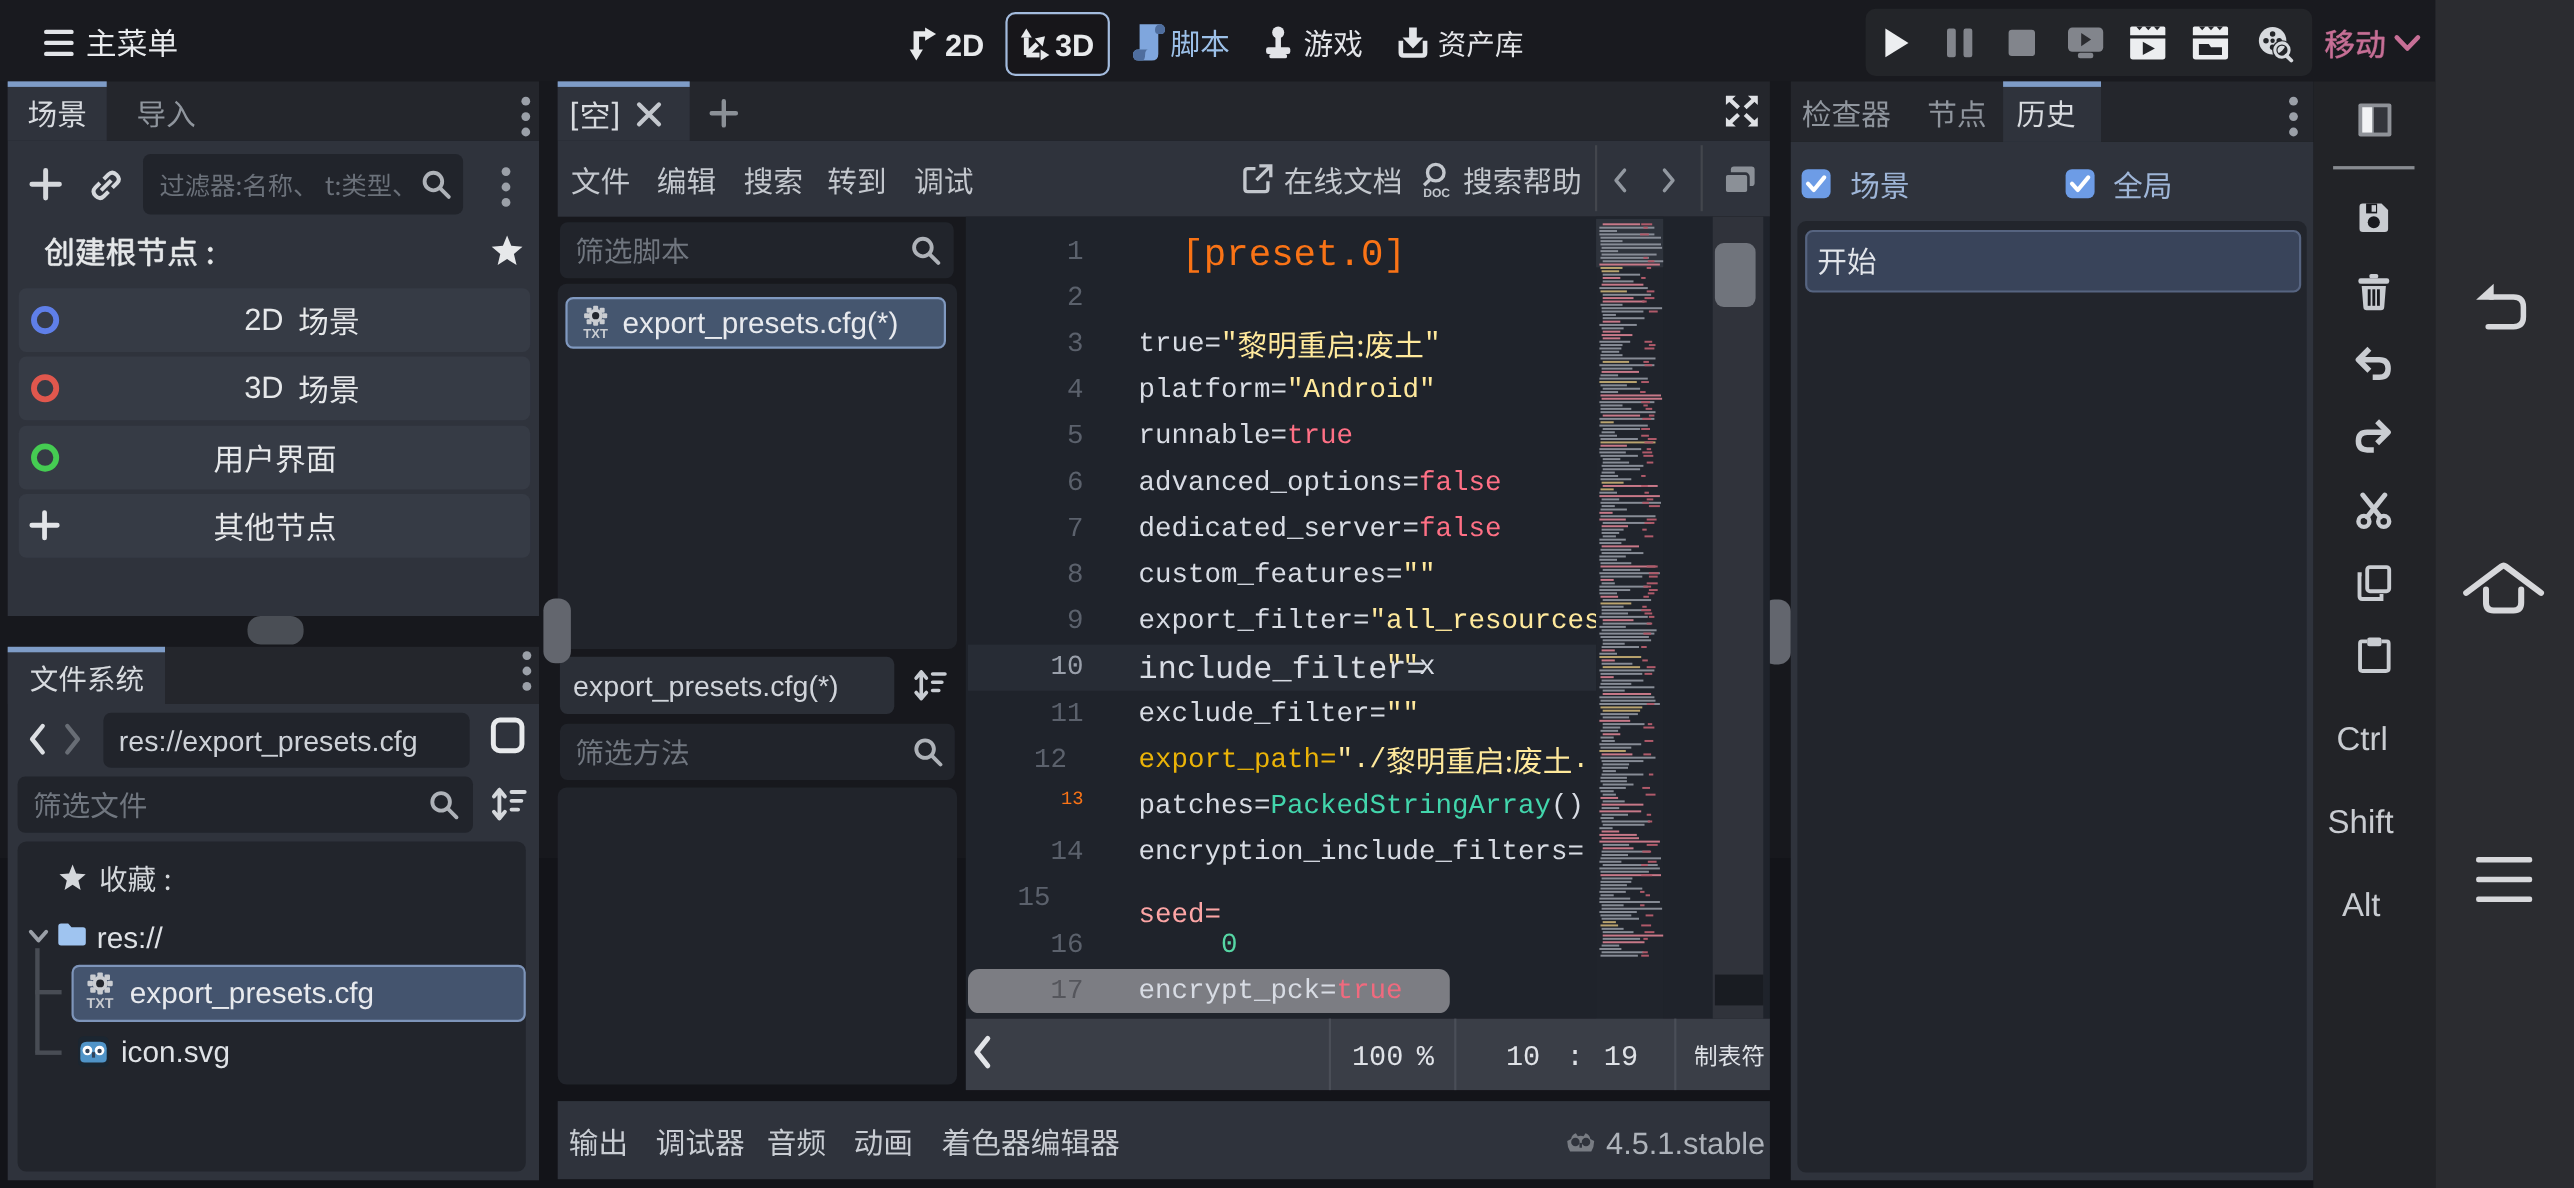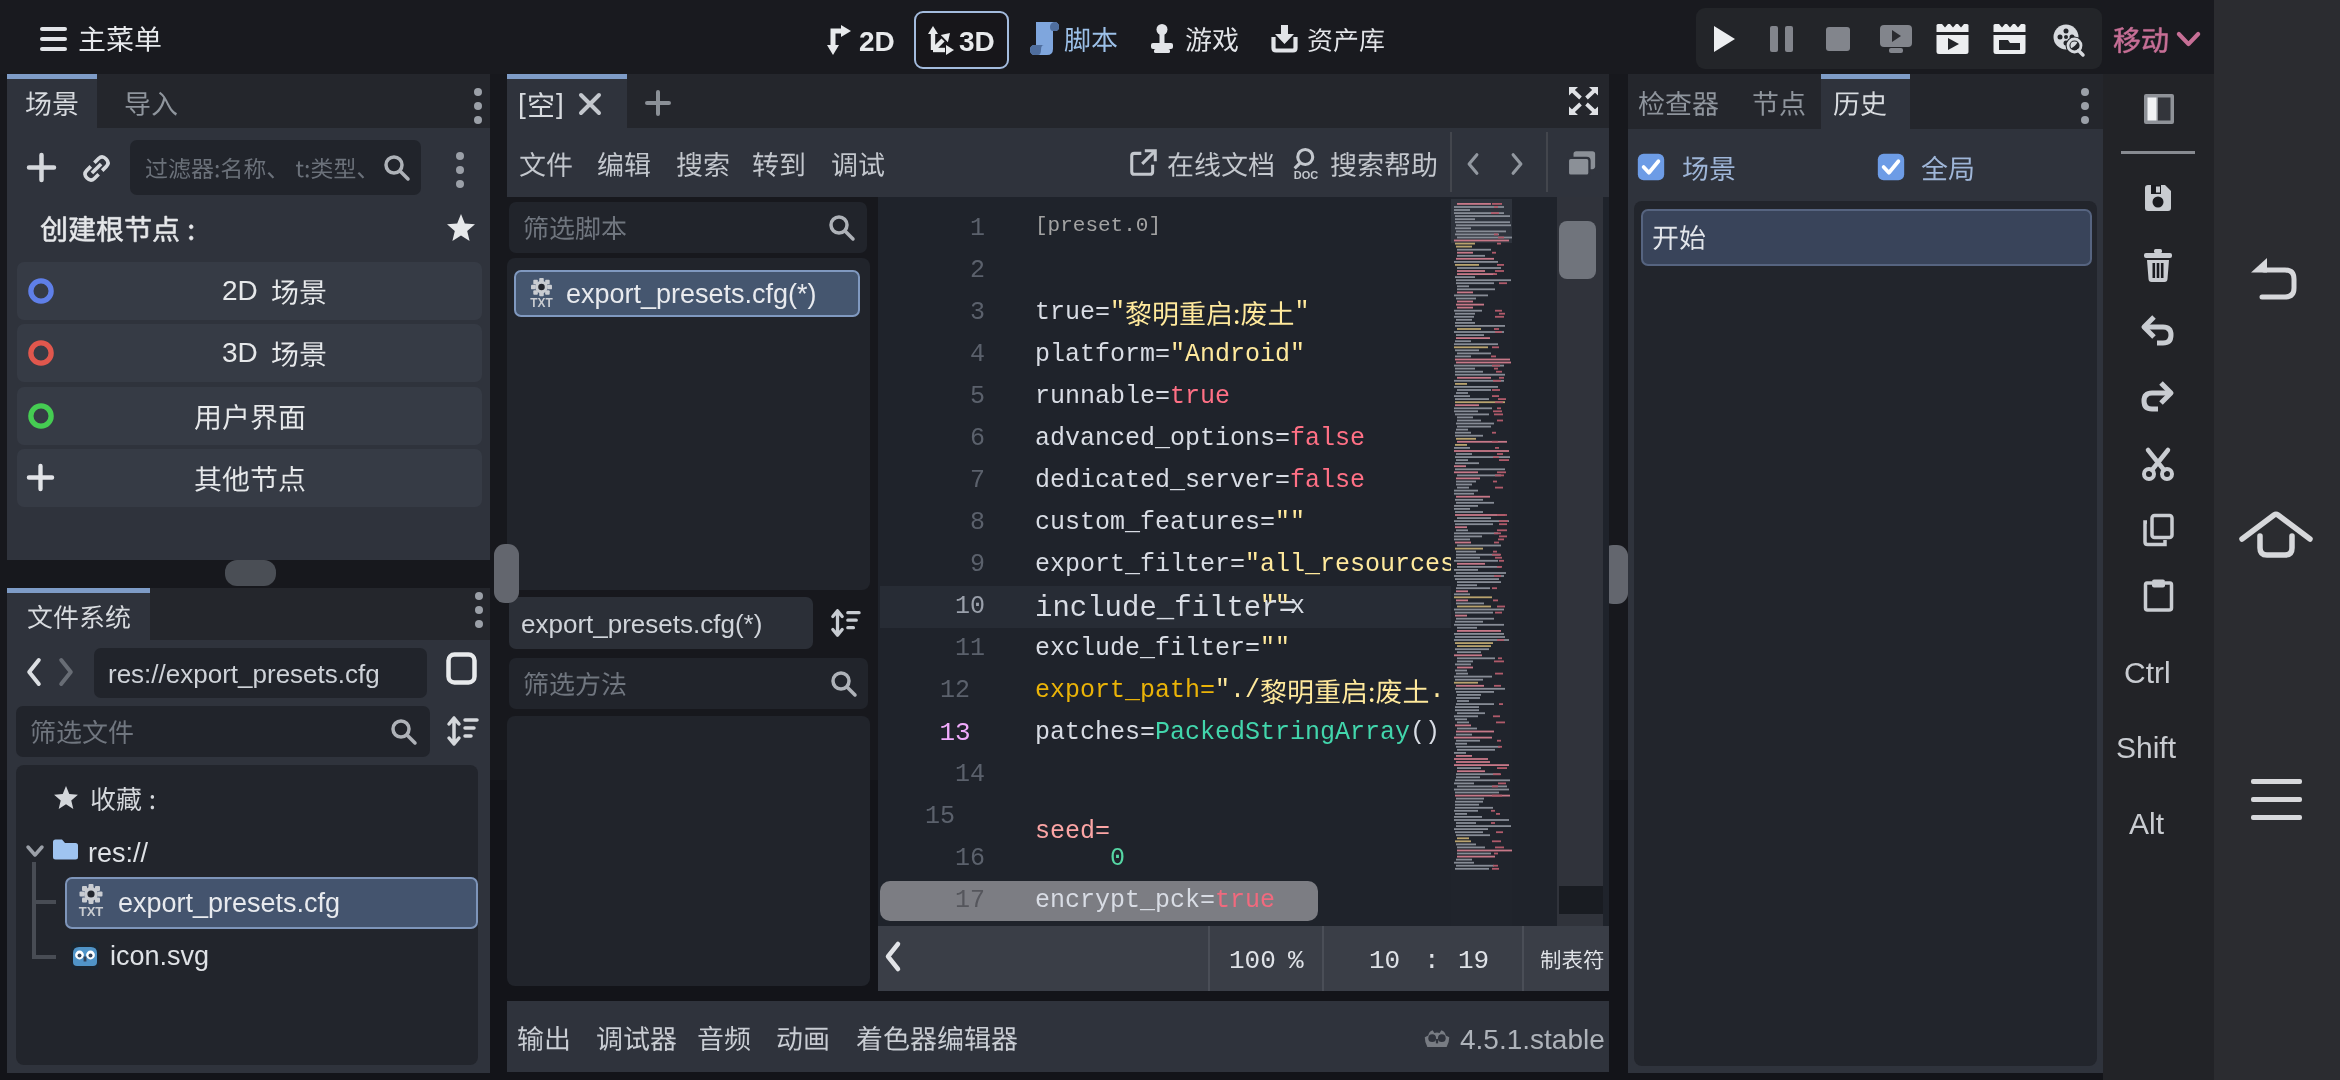--- a/index.html
+++ b/index.html
@@ -415,21 +415,21 @@
       <circle cx="11" cy="11" r="8" fill="none" stroke="#aeb2b8" stroke-width="3.5"></circle>
       <path d="M17 17 L25 25" stroke="#aeb2b8" stroke-width="3.5" stroke-linecap="round"></path>
     </svg>
 <div class="abs" style="left:507px;top:716px;width:363px;height:270px;background:#21242b;border-radius:8px"></div>
 <div class="abs" style="left:494px;top:544px;width:25px;height:59px;background:#63666e;border-radius:11px"></div>
 <div class="abs" style="left:1602px;top:545px;width:26px;height:59px;background:#63666e;border-radius:11px"></div>
 <div class="abs" style="left:878px;top:197px;width:731px;height:729px;background:#1f232b"></div>
 <div class="abs" style="left:880px;top:586px;width:571px;height:42px;background:#272c35"></div>
 <div class="abs" style="left:880px;top:881px;width:438px;height:40px;background:#7c7d83;border-radius:10px"></div>
 <div class="txt mono" style="left:925px;top:214.0px;font-size:25px;color:#5b616c;width:60px;text-align:right">1</div>
-<div class="txt mono" style="left:1035.0px;top:214.0px;font-size:21px;color:#a3a3a3">[preset.0]</div>
+<div class="txt mono" style="left:1074px;top:214.0px;font-size:34px;color:#f97316">[preset.0]</div>
 <div class="txt mono" style="left:925px;top:256.0px;font-size:25px;color:#5b616c;width:60px;text-align:right">2</div>
 <div class="txt mono" style="left:925px;top:298.0px;font-size:25px;color:#5b616c;width:60px;text-align:right">3</div>
 <div class="txt mono" style="left:1035.0px;top:298.0px;font-size:25px;color:#d8dce4">true=</div>
 <div class="txt mono" style="left:1110.0px;top:298.0px;font-size:25px;color:#ffe99c">"</div>
 <svg style="position:absolute;left:1125.0px;top:300.2px;" width="169.5" height="27.0" viewBox="0 -880 6278 1000">
       <path fill="#ffe99c" d="M245 -213C278 -184 315 -140 332 -112L389 -149C372 -177 334 -217 299 -245ZM608 -842C583 -756 540 -673 486 -613V-669H312V-755C370 -765 424 -777 467 -792L421 -840C339 -811 186 -790 59 -779C66 -765 75 -743 77 -728C130 -732 187 -737 243 -744V-669H56V-610H224C176 -541 101 -470 38 -433C53 -421 74 -399 84 -383C136 -419 196 -478 243 -541V-382H312V-552C350 -521 399 -479 421 -457L458 -510C436 -527 354 -587 318 -610H483L468 -594C484 -585 512 -566 524 -555C553 -587 581 -626 605 -670H700C669 -590 619 -519 558 -471C575 -461 603 -442 616 -431C680 -488 738 -573 771 -670H861C852 -527 841 -471 827 -456C820 -447 812 -446 799 -446C786 -446 756 -446 722 -449C732 -431 739 -403 740 -383C777 -381 813 -381 832 -384C856 -386 871 -392 885 -409C910 -436 921 -510 932 -704C933 -714 934 -734 934 -734H638C651 -764 663 -796 673 -828ZM711 -245C684 -213 640 -172 600 -139L536 -163V-316H465V-154C337 -103 203 -52 117 -23L150 36C239 1 355 -48 465 -95V6C465 16 462 19 451 20C439 20 405 20 363 19C372 37 382 62 385 81C441 81 480 80 504 70C530 59 536 42 536 7V-101C644 -59 764 1 833 43L873 -9C821 -39 741 -78 660 -114C698 -144 739 -180 773 -215ZM511 -485C409 -377 218 -283 40 -234C56 -218 74 -193 84 -176C233 -222 389 -299 503 -392C635 -288 775 -230 917 -185C927 -206 946 -231 963 -248C820 -288 675 -338 550 -433L570 -453Z M1338 -451V-252H1151V-451ZM1338 -519H1151V-710H1338ZM1080 -779V-88H1151V-182H1408V-779ZM1854 -727V-554H1574V-727ZM1501 -797V-441C1501 -285 1484 -94 1314 35C1330 46 1358 71 1369 87C1484 -1 1535 -122 1558 -241H1854V-19C1854 -1 1847 5 1829 5C1812 6 1749 7 1684 4C1695 25 1708 57 1711 78C1798 78 1852 76 1885 64C1917 52 1928 28 1928 -19V-797ZM1854 -486V-309H1568C1573 -354 1574 -399 1574 -440V-486Z M2159 -540V-229H2459V-160H2127V-100H2459V-13H2052V48H2949V-13H2534V-100H2886V-160H2534V-229H2848V-540H2534V-601H2944V-663H2534V-740C2651 -749 2761 -761 2847 -776L2807 -834C2649 -806 2366 -787 2133 -781C2140 -766 2148 -739 2149 -722C2247 -724 2354 -728 2459 -734V-663H2058V-601H2459V-540ZM2232 -360H2459V-284H2232ZM2534 -360H2772V-284H2534ZM2232 -486H2459V-411H2232ZM2534 -486H2772V-411H2534Z M3276 -311V75H3349V11H3810V73H3887V-311ZM3349 -57V-241H3810V-57ZM3436 -821C3457 -783 3482 -733 3495 -697H3154V-456C3154 -310 3143 -111 3036 31C3053 40 3085 67 3097 82C3203 -58 3227 -264 3230 -418H3869V-697H3541L3575 -708C3562 -744 3534 -800 3507 -841ZM3230 -627H3793V-488H3230Z M4139 -390C4175 -390 4205 -418 4205 -460C4205 -501 4175 -530 4139 -530C4102 -530 4073 -501 4073 -460C4073 -418 4102 -390 4139 -390ZM4139 13C4175 13 4205 -15 4205 -56C4205 -98 4175 -126 4139 -126C4102 -126 4073 -98 4073 -56C4073 -15 4102 13 4139 13Z M4743 -827C4760 -800 4778 -768 4793 -739H4392V-457C4392 -312 4385 -105 4314 40C4332 47 4366 69 4380 82C4455 -72 4467 -302 4467 -457V-668H5229V-739H4882C4865 -771 4840 -811 4819 -843ZM5019 -237C4988 -187 4945 -144 4896 -107C4839 -144 4791 -188 4755 -237ZM4552 -387C4561 -395 4597 -400 4655 -400H4745C4686 -238 4594 -117 4451 -35C4467 -22 4492 9 4501 24C4588 -31 4658 -99 4714 -182C4749 -139 4789 -101 4835 -67C4763 -26 4683 5 4602 23C4616 39 4635 67 4643 85C4733 61 4821 25 4900 -24C4981 23 5074 59 5174 80C5184 61 5204 32 5220 16C5127 -1 5039 -30 4962 -69C5033 -124 5091 -194 5128 -280L5077 -307L5063 -303H4782C4796 -334 4809 -366 4820 -400H5204V-468H5086L5140 -506C5113 -538 5062 -590 5023 -627L4969 -593C5007 -555 5057 -501 5081 -468H4842C4857 -520 4869 -575 4880 -634L4806 -645C4796 -582 4783 -523 4767 -468H4632C4654 -510 4676 -565 4690 -618L4611 -629C4599 -568 4566 -503 4558 -488C4549 -470 4538 -459 4526 -455C4535 -437 4547 -403 4552 -387Z M5736 -837V-518H5394V-445H5736V-38H5330V35H6227V-38H5816V-445H6163V-518H5816V-837Z"></path>
     </svg>
 <div class="txt mono" style="left:1294.5px;top:298.0px;font-size:25px;color:#ffe99c">"</div>
 <div class="txt mono" style="left:925px;top:340.0px;font-size:25px;color:#5b616c;width:60px;text-align:right">4</div>
 <div class="txt mono" style="left:1035.0px;top:340.0px;font-size:25px;color:#d8dce4">platform=</div>
@@ -456,25 +456,26 @@
 <div class="txt mono" style="left:925px;top:634.0px;font-size:25px;color:#5b616c;width:60px;text-align:right">11</div>
 <div class="txt mono" style="left:1035.0px;top:634.0px;font-size:25px;color:#d8dce4">exclude_filter=</div>
 <div class="txt mono" style="left:1260.0px;top:634.0px;font-size:25px;color:#ffe99c">""</div>
 <div class="txt mono" style="left:925px;top:676.0px;font-size:25px;color:#5b616c;width:60px;text-align:center">12</div>
 <div class="txt mono" style="left:1035.0px;top:676.0px;font-size:25px;color:#eab308">export_path=</div>
 <div class="txt mono" style="left:1215.0px;top:676.0px;font-size:25px;color:#ffe99c">"./</div>
 <svg style="position:absolute;left:1260.0px;top:678.2px;" width="169.5" height="27.0" viewBox="0 -880 6278 1000">
       <path fill="#ffe99c" d="M245 -213C278 -184 315 -140 332 -112L389 -149C372 -177 334 -217 299 -245ZM608 -842C583 -756 540 -673 486 -613V-669H312V-755C370 -765 424 -777 467 -792L421 -840C339 -811 186 -790 59 -779C66 -765 75 -743 77 -728C130 -732 187 -737 243 -744V-669H56V-610H224C176 -541 101 -470 38 -433C53 -421 74 -399 84 -383C136 -419 196 -478 243 -541V-382H312V-552C350 -521 399 -479 421 -457L458 -510C436 -527 354 -587 318 -610H483L468 -594C484 -585 512 -566 524 -555C553 -587 581 -626 605 -670H700C669 -590 619 -519 558 -471C575 -461 603 -442 616 -431C680 -488 738 -573 771 -670H861C852 -527 841 -471 827 -456C820 -447 812 -446 799 -446C786 -446 756 -446 722 -449C732 -431 739 -403 740 -383C777 -381 813 -381 832 -384C856 -386 871 -392 885 -409C910 -436 921 -510 932 -704C933 -714 934 -734 934 -734H638C651 -764 663 -796 673 -828ZM711 -245C684 -213 640 -172 600 -139L536 -163V-316H465V-154C337 -103 203 -52 117 -23L150 36C239 1 355 -48 465 -95V6C465 16 462 19 451 20C439 20 405 20 363 19C372 37 382 62 385 81C441 81 480 80 504 70C530 59 536 42 536 7V-101C644 -59 764 1 833 43L873 -9C821 -39 741 -78 660 -114C698 -144 739 -180 773 -215ZM511 -485C409 -377 218 -283 40 -234C56 -218 74 -193 84 -176C233 -222 389 -299 503 -392C635 -288 775 -230 917 -185C927 -206 946 -231 963 -248C820 -288 675 -338 550 -433L570 -453Z M1338 -451V-252H1151V-451ZM1338 -519H1151V-710H1338ZM1080 -779V-88H1151V-182H1408V-779ZM1854 -727V-554H1574V-727ZM1501 -797V-441C1501 -285 1484 -94 1314 35C1330 46 1358 71 1369 87C1484 -1 1535 -122 1558 -241H1854V-19C1854 -1 1847 5 1829 5C1812 6 1749 7 1684 4C1695 25 1708 57 1711 78C1798 78 1852 76 1885 64C1917 52 1928 28 1928 -19V-797ZM1854 -486V-309H1568C1573 -354 1574 -399 1574 -440V-486Z M2159 -540V-229H2459V-160H2127V-100H2459V-13H2052V48H2949V-13H2534V-100H2886V-160H2534V-229H2848V-540H2534V-601H2944V-663H2534V-740C2651 -749 2761 -761 2847 -776L2807 -834C2649 -806 2366 -787 2133 -781C2140 -766 2148 -739 2149 -722C2247 -724 2354 -728 2459 -734V-663H2058V-601H2459V-540ZM2232 -360H2459V-284H2232ZM2534 -360H2772V-284H2534ZM2232 -486H2459V-411H2232ZM2534 -486H2772V-411H2534Z M3276 -311V75H3349V11H3810V73H3887V-311ZM3349 -57V-241H3810V-57ZM3436 -821C3457 -783 3482 -733 3495 -697H3154V-456C3154 -310 3143 -111 3036 31C3053 40 3085 67 3097 82C3203 -58 3227 -264 3230 -418H3869V-697H3541L3575 -708C3562 -744 3534 -800 3507 -841ZM3230 -627H3793V-488H3230Z M4139 -390C4175 -390 4205 -418 4205 -460C4205 -501 4175 -530 4139 -530C4102 -530 4073 -501 4073 -460C4073 -418 4102 -390 4139 -390ZM4139 13C4175 13 4205 -15 4205 -56C4205 -98 4175 -126 4139 -126C4102 -126 4073 -98 4073 -56C4073 -15 4102 13 4139 13Z M4743 -827C4760 -800 4778 -768 4793 -739H4392V-457C4392 -312 4385 -105 4314 40C4332 47 4366 69 4380 82C4455 -72 4467 -302 4467 -457V-668H5229V-739H4882C4865 -771 4840 -811 4819 -843ZM5019 -237C4988 -187 4945 -144 4896 -107C4839 -144 4791 -188 4755 -237ZM4552 -387C4561 -395 4597 -400 4655 -400H4745C4686 -238 4594 -117 4451 -35C4467 -22 4492 9 4501 24C4588 -31 4658 -99 4714 -182C4749 -139 4789 -101 4835 -67C4763 -26 4683 5 4602 23C4616 39 4635 67 4643 85C4733 61 4821 25 4900 -24C4981 23 5074 59 5174 80C5184 61 5204 32 5220 16C5127 -1 5039 -30 4962 -69C5033 -124 5091 -194 5128 -280L5077 -307L5063 -303H4782C4796 -334 4809 -366 4820 -400H5204V-468H5086L5140 -506C5113 -538 5062 -590 5023 -627L4969 -593C5007 -555 5057 -501 5081 -468H4842C4857 -520 4869 -575 4880 -634L4806 -645C4796 -582 4783 -523 4767 -468H4632C4654 -510 4676 -565 4690 -618L4611 -629C4599 -568 4566 -503 4558 -488C4549 -470 4538 -459 4526 -455C4535 -437 4547 -403 4552 -387Z M5736 -837V-518H5394V-445H5736V-38H5330V35H6227V-38H5816V-445H6163V-518H5816V-837Z"></path>
     </svg>
 <div class="txt mono" style="left:1429.5px;top:676.0px;font-size:25px;color:#ffe99c">.</div>
-<div class="txt mono" style="left:925px;top:718.0px;font-size:26px;color:#f0abfc;width:60px;text-align:center">13</div>
+<div class="txt mono" style="left:925px;top:718.0px;font-size:17px;color:#f97316;width:60px;text-align:right">13</div>
 <div class="txt mono" style="left:1035.0px;top:718.0px;font-size:25px;color:#d8dce4">patches=</div>
 <div class="txt mono" style="left:1155.0px;top:718.0px;font-size:25px;color:#42d6ac">PackedStringArray</div>
 <div class="txt mono" style="left:1410.0px;top:718.0px;font-size:25px;color:#d8dce4">()</div>
 <div class="txt mono" style="left:925px;top:760.0px;font-size:25px;color:#5b616c;width:60px;text-align:right">14</div>
+<div class="txt mono" style="left:1035.0px;top:760.0px;font-size:25px;color:#d8dce4">encryption_include_filters=</div>
 <div class="txt mono" style="left:925px;top:802.0px;font-size:25px;color:#5b616c;width:60px;">15</div>
 <div class="txt mono" style="left:925px;top:844.0px;font-size:25px;color:#5b616c;width:60px;text-align:right">16</div>
 <div class="txt mono" style="left:1035.0px;top:817px;font-size:25px;color:#fca5a5">seed=</div>
 <div class="txt mono" style="left:1110.0px;top:844.0px;font-size:25px;color:#56d6a4">0</div>
 <div class="txt mono" style="left:925px;top:886.0px;font-size:25px;color:#55565c;width:60px;text-align:right">17</div>
 <div class="txt mono" style="left:1035.0px;top:886.0px;font-size:25px;color:#d8dce4">encrypt_pck=</div>
 <div class="txt mono" style="left:1215.0px;top:886.0px;font-size:25px;color:#f06a7e">true</div>
 <div class="abs" style="left:1451px;top:197px;width:61px;height:729px;background:#20242c"></div>
 <div class="abs" style="left:1451px;top:199px;width:61px;height:44px;background:#2e333c"></div>
 <svg class="abs" style="left:1451px;top:197px" width="61" height="729" viewBox="0 0 61 729">

